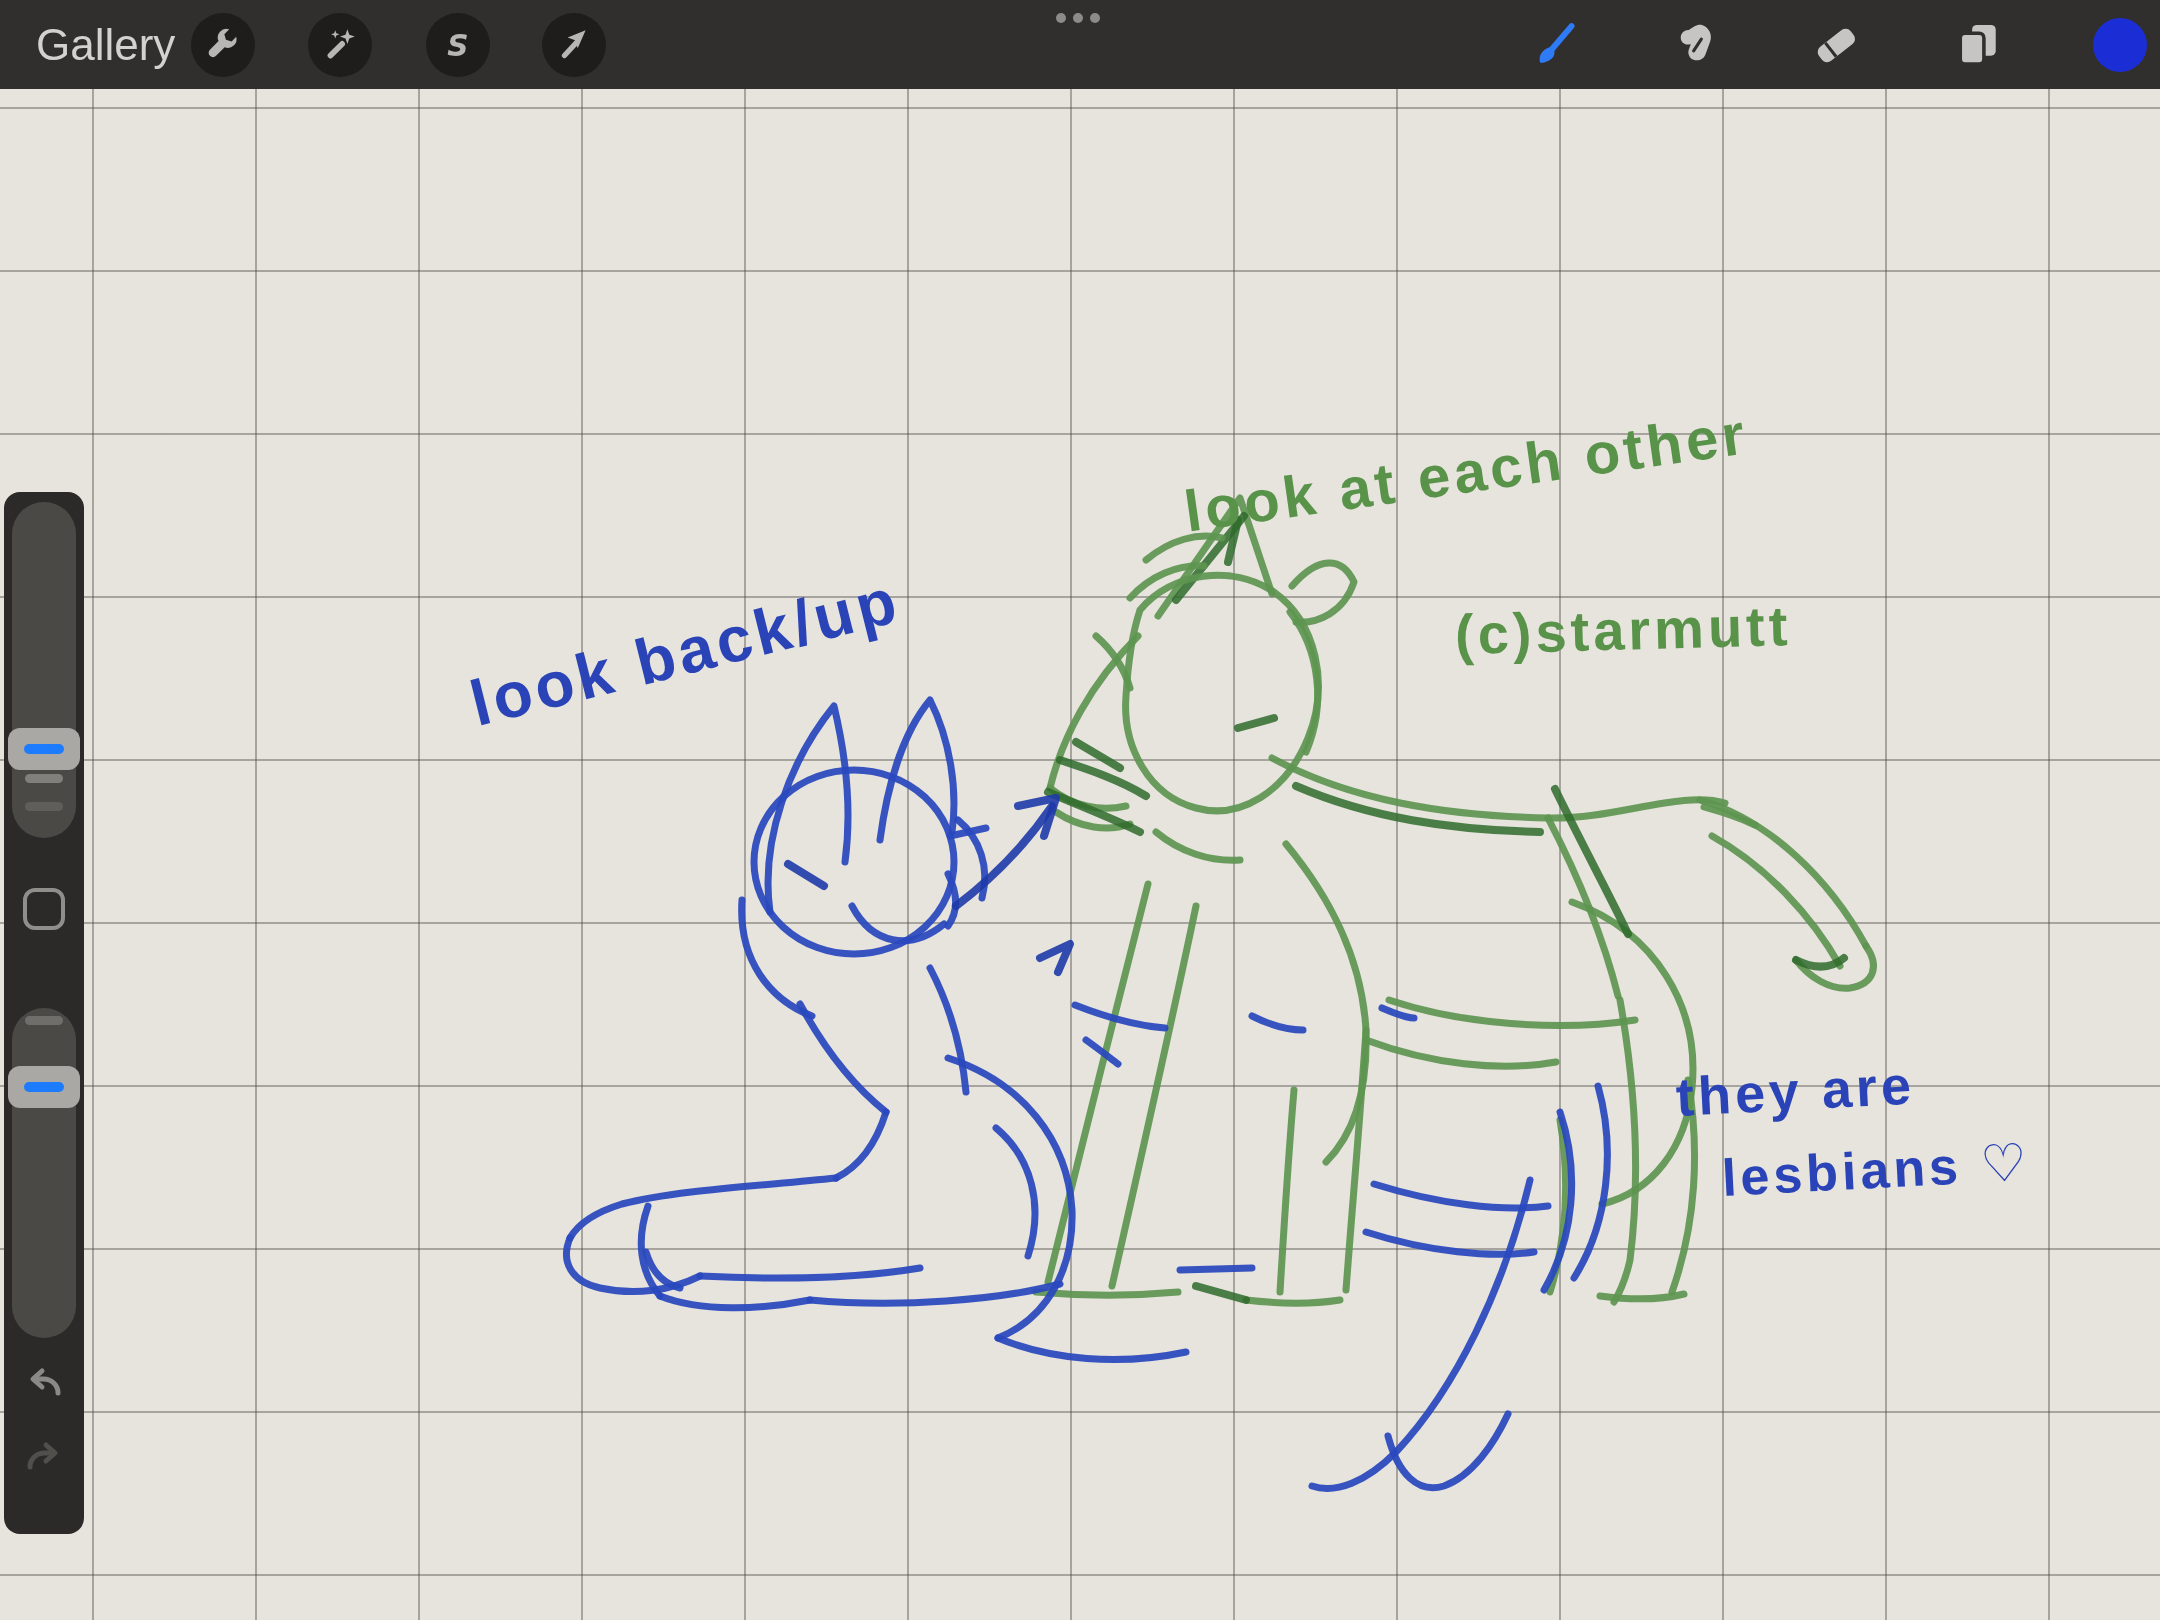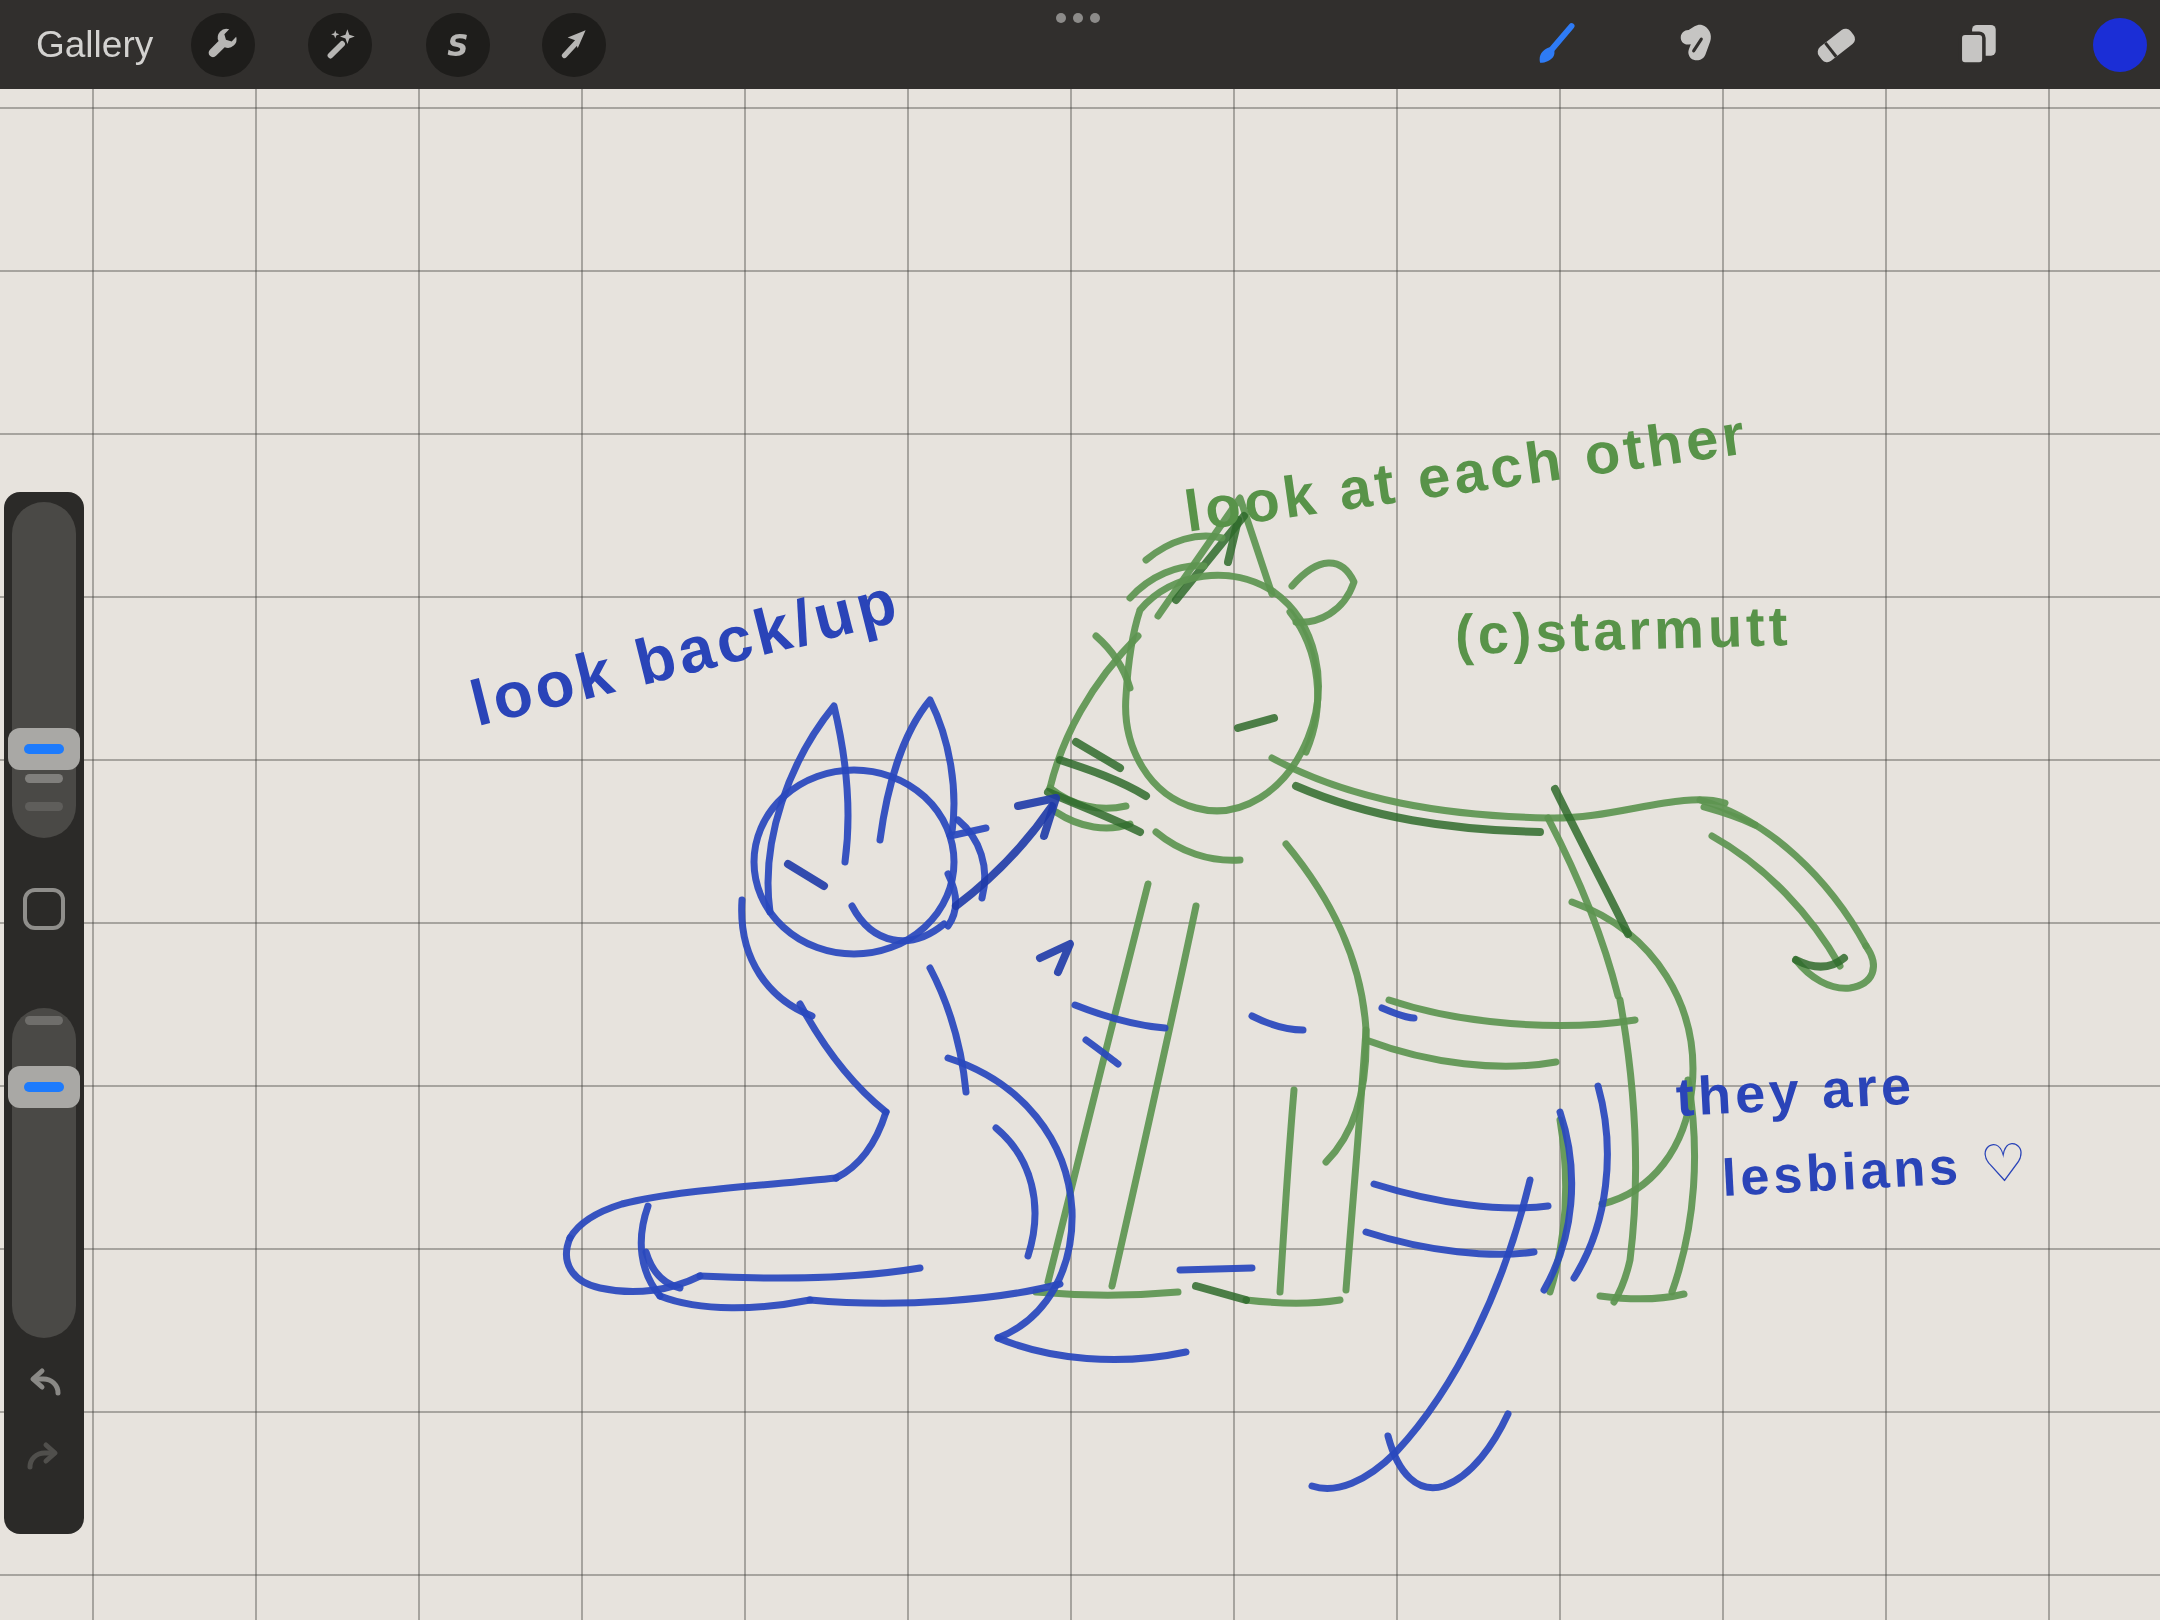--- a/index.html
+++ b/index.html
@@ -31,21 +31,21 @@
   }
   .ink-text.blue{color:#2a44b8;}
   .ink-text.green{color:#589349;}
   
   .toolbar{
     position:absolute;left:0;top:0;width:2160px;height:89px;
     background:#312f2d;z-index:10;
   }
   .gallery{
     position:absolute;left:36px;top:50%;transform:translateY(-50%);
-    font-size:37px;color:#d3d2d0;cursor:pointer;text-align:center;
+    font-size:44px;color:#d3d2d0;cursor:pointer;text-align:center;
   }
   .tool-circle{
     position:absolute;top:50%;transform:translate(-50%,-50%);
     width:64px;height:64px;border-radius:50%;background:#1e1d1b;
     display:flex;align-items:center;justify-content:center;
   }
   .ticon{display:block;}
   .dots{position:absolute;left:1056px;top:13px;display:flex;gap:7px;}
   .dots span{width:10px;height:10px;border-radius:50%;background:#8c8b89;display:block;}
   .rtool{

